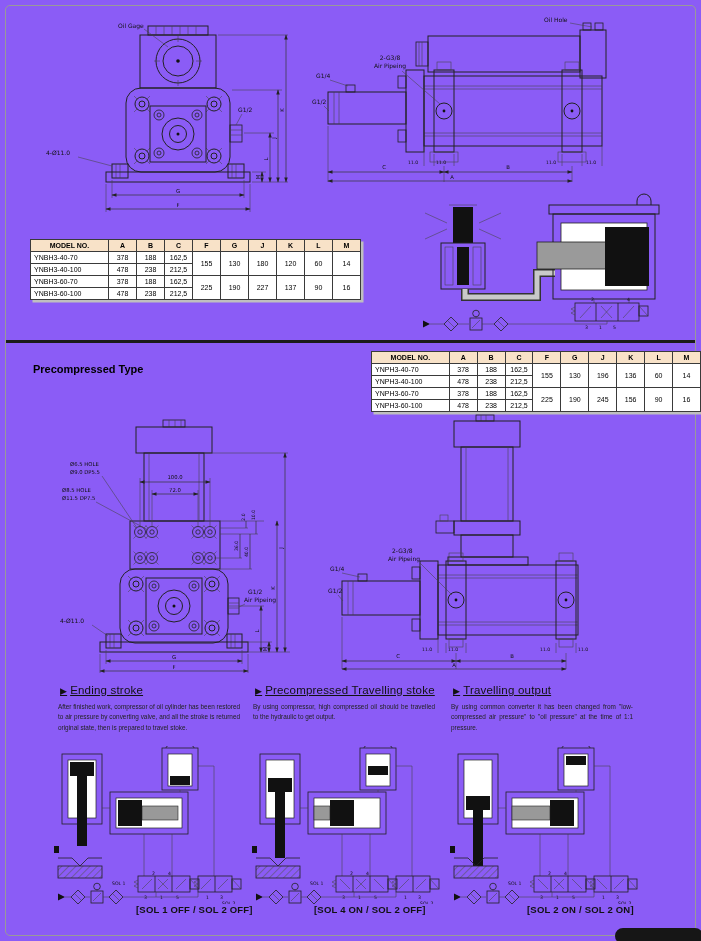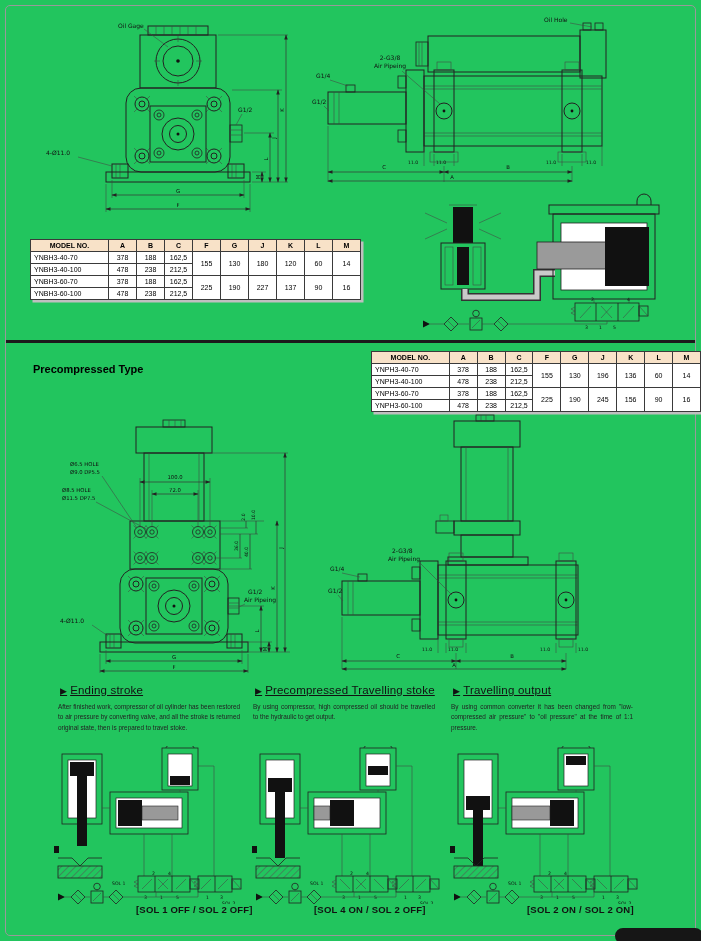--- a/index.html
+++ b/index.html
@@ -1,18 +1,18 @@
 <!DOCTYPE html>
 <html><head>
 <meta charset="utf-8">
 <style>
   * { margin:0; padding:0; box-sizing:border-box; }
   html,body { width:701px; height:941px; }
   body { background:#fff; font-family:"Liberation Sans",sans-serif; position:relative; overflow:hidden; }
-  .page { position:absolute; inset:0; background:#22c55e; }
+  .page { position:absolute; inset:0; background:#8b5cf6; }
   .frame { position:absolute; left:5px; top:5px; right:5px; bottom:5px;
            border:1.3px solid #999; border-radius:5px; }
   .divider { position:absolute; left:6px; right:6px; top:340px; height:3px; background:#1b1b1b; }
   .abs { position:absolute; }
 
   
   .dim-table { border-collapse:collapse; background:#fff; font-size:7px;
                border:1.4px solid #2e2e2e; box-shadow:2.5px 2.5px 0 #bfbfbf; }
   .dim-table th { background:#f8e2c8; border:1px solid #3a3a3a; font-weight:bold;
                   width:28px; height:12px; padding:1px; }

